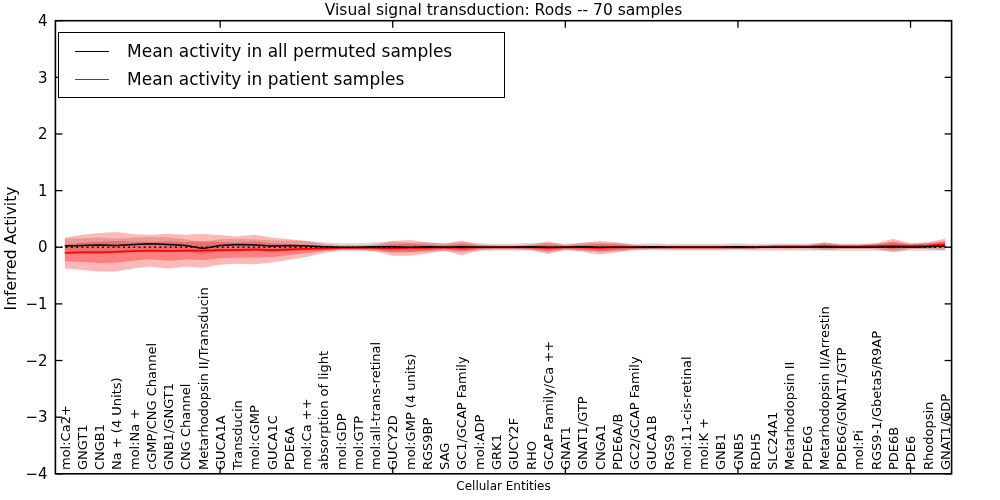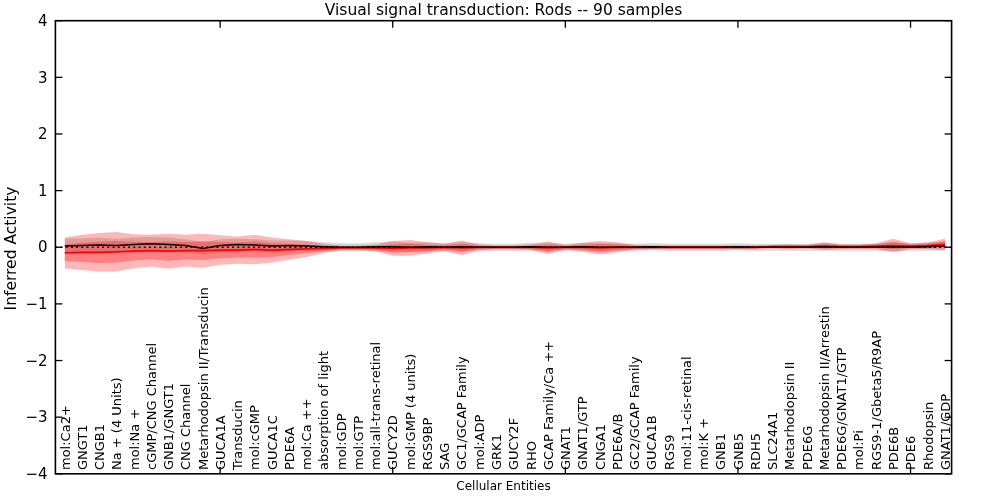--- a/index.html
+++ b/index.html
@@ -125,17 +125,27 @@
       <text x="828.94" y="470" text-anchor="start" font-size="13px" fill="#000" transform="rotate(-90 828.94 470)">Metarhodopsin II/Arrestin</text>
       <text x="846.2" y="470" text-anchor="start" font-size="13px" fill="#000" transform="rotate(-90 846.2 470)">PDE6G/GNAT1/GTP</text>
       <text x="863.46" y="470" text-anchor="start" font-size="13px" fill="#000" transform="rotate(-90 863.46 470)">mol:Pi</text>
       <text x="880.72" y="470" text-anchor="start" font-size="13px" fill="#000" transform="rotate(-90 880.72 470)">RGS9-1/Gbeta5/R9AP</text>
       <text x="897.98" y="470" text-anchor="start" font-size="13px" fill="#000" transform="rotate(-90 897.98 470)">PDE6B</text>
       <text x="915.2400000000001" y="470" text-anchor="start" font-size="13px" fill="#000" transform="rotate(-90 915.2400000000001 470)">PDE6</text>
       <text x="932.5000000000001" y="470" text-anchor="start" font-size="13px" fill="#000" transform="rotate(-90 932.5000000000001 470)">Rhodopsin</text>
       <text x="949.7600000000001" y="470" text-anchor="start" font-size="13px" fill="#000" transform="rotate(-90 949.7600000000001 470)">GNAT1/GDP</text>
     </svg>
 
-  <div class="title">Visual signal transduction: Rods -- 90 samples</div>
+  <div class="title">Visual signal transduction: Rods -- 70 samples</div>
   <div class="ylabel">Inferred Activity</div>
   <div class="xlabel">Cellular Entities</div>
 
+  <div class="legend">
+    <div class="legend-row">
+      <span class="legend-swatch" style="border-top-color: rgb(0, 0, 0);"></span>
+      <span class="legend-label">Mean activity in all permuted samples</span>
+    </div>
+    <div class="legend-row">
+      <span class="legend-swatch" style="border-top-color: rgb(255, 0, 0);"></span>
+      <span class="legend-label">Mean activity in patient samples</span>
+    </div>
+  </div>
 </div>
 
 </body></html>

